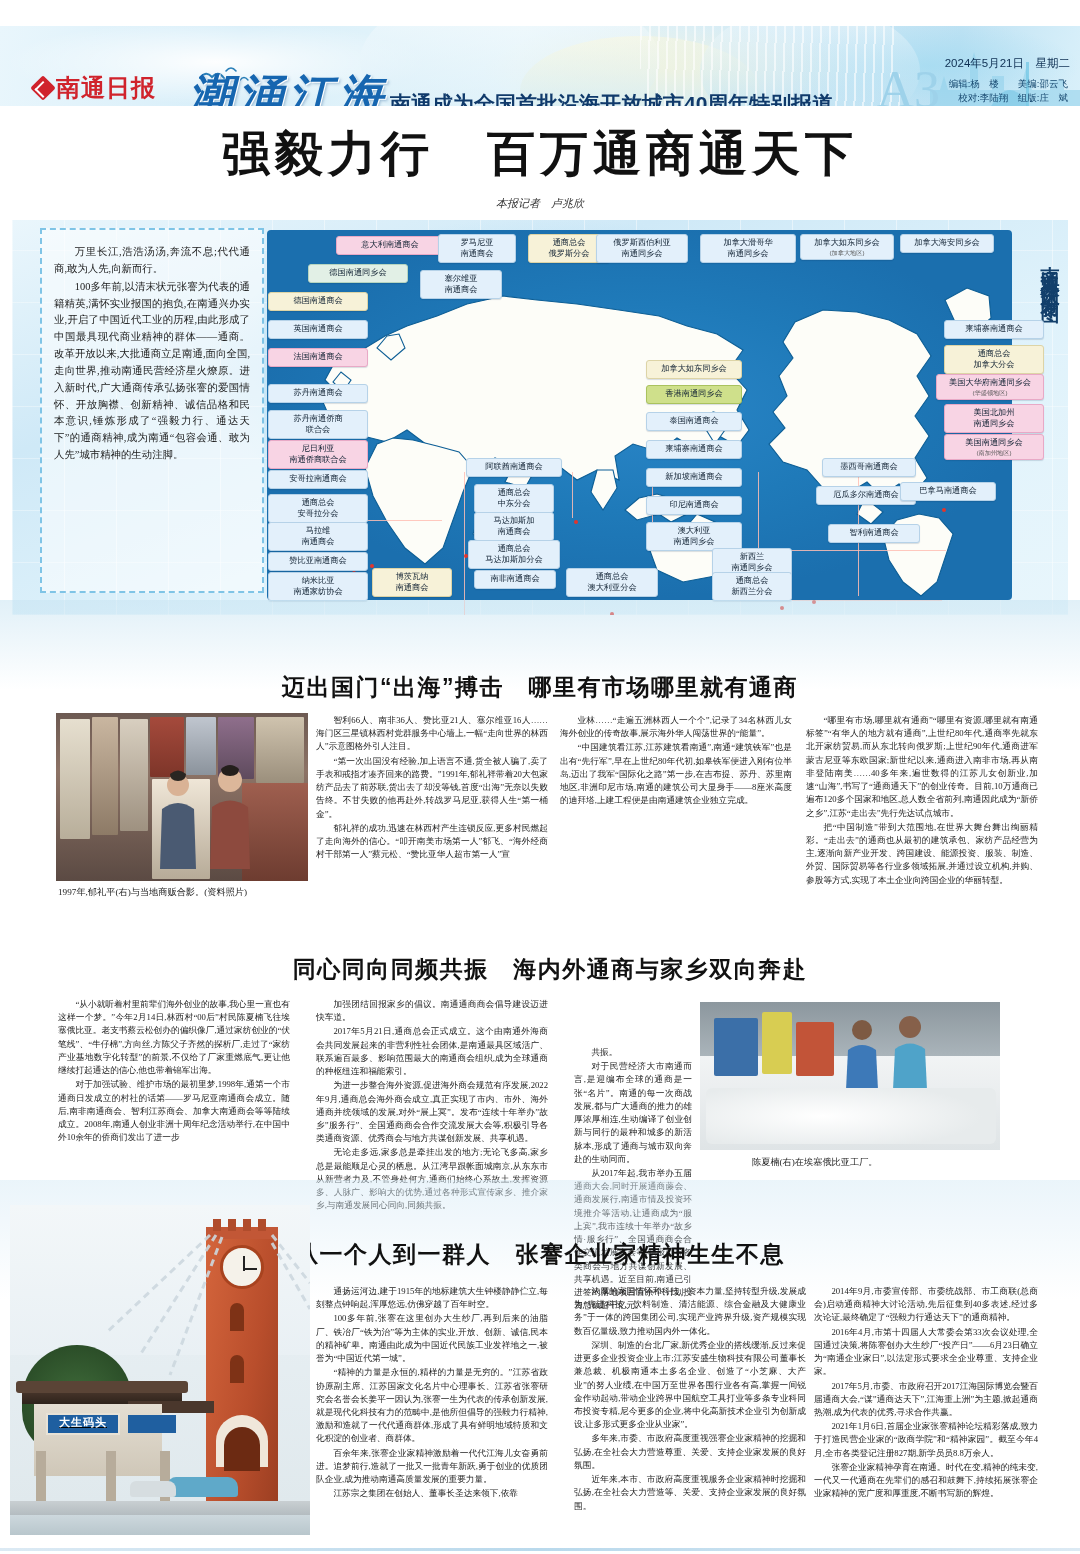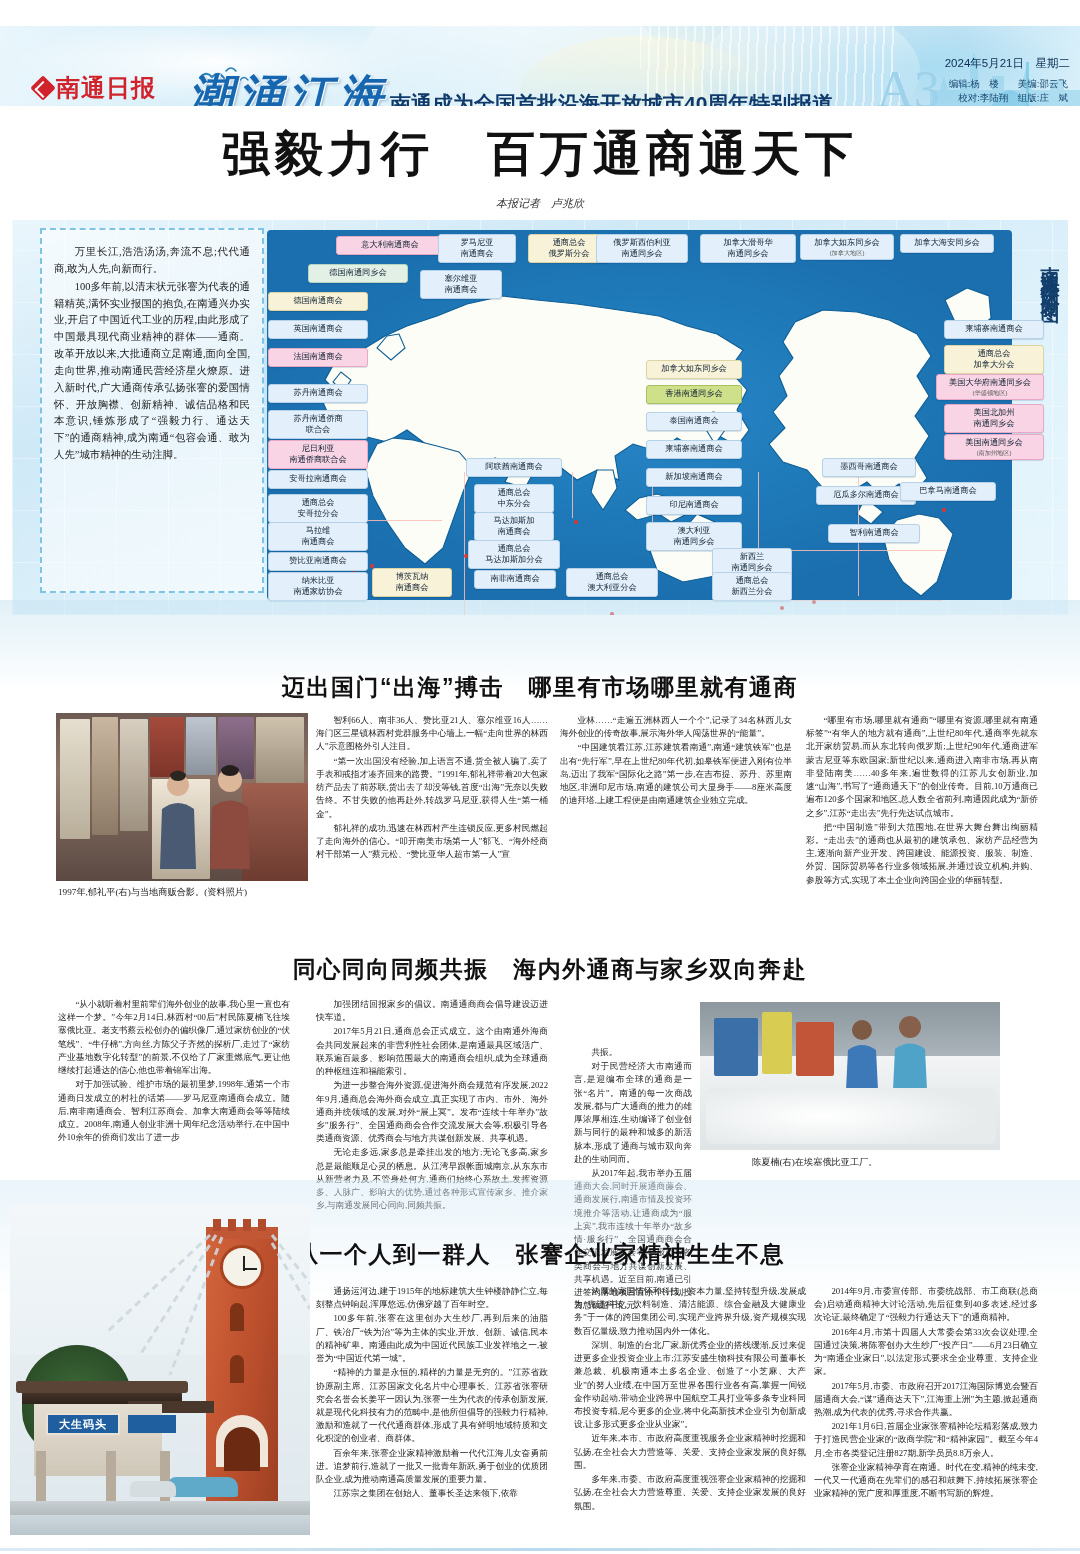--- a/index.html
+++ b/index.html
@@ -572,21 +572,21 @@
     </div>
     <div style="position:absolute;left:220px;top:98px;width:14px;height:28px;background:#7e3216;border-radius:7px 7px 0 0;"></div>
     <div style="position:absolute;left:220px;top:150px;width:14px;height:28px;background:#7e3216;border-radius:7px 7px 0 0;"></div>
     <div style="position:absolute;left:206px;top:210px;width:52px;height:52px;background:#f0e7da;border-radius:26px 26px 0 0;"></div>
     <div style="position:absolute;left:214px;top:222px;width:36px;height:44px;background:#6c2a12;border-radius:18px 18px 0 0;"></div>
 
     <div style="position:absolute;left:12px;top:185px;width:160px;height:14px;background:linear-gradient(180deg,#4a372c,#2e231b);"></div>
     <div style="position:absolute;left:6px;top:176px;width:172px;height:12px;background:#5a4436;border-radius:3px;"></div>
     <div style="position:absolute;left:118px;top:196px;width:86px;height:12px;background:#4a372c;"></div>
     <div style="position:absolute;left:24px;top:199px;width:128px;height:72px;background:linear-gradient(180deg,#e4ded2,#cfc7b8);"></div>
-    <div style="position:absolute;left:36px;top:208px;width:74px;height:22px;background:#1f5fa0;border:2px solid #e8e2d6;display:flex;align-items:center;justify-content:center;">
+    <div style="position:absolute;left:36px;top:208px;width:74px;height:22px;background:#1f5fa0;border:2px solid #e8e2d6;display:flex;align-items:flex-start;justify-content:center;text-decoration:underline;">
       <span style="font-family:'Liberation Sans',sans-serif;font-size:11px;font-weight:700;color:#fff;letter-spacing:1px;">大生码头</span>
     </div>
     <div style="position:absolute;left:118px;top:210px;width:48px;height:18px;background:#1f5fa0;"></div>
     <div style="position:absolute;left:26px;top:246px;width:10px;height:52px;background:#b7ac9b;"></div>
     <div style="position:absolute;left:96px;top:246px;width:10px;height:52px;background:#b7ac9b;"></div>
     <div style="position:absolute;left:150px;top:246px;width:10px;height:52px;background:#b7ac9b;"></div>
 
     <svg style="position:absolute;left:0;top:0;width:300px;height:330px;" viewBox="0 0 300 330">
       <g stroke="#cdd8df" stroke-width="3" fill="none" stroke-dasharray="7 5" opacity=".9">
         <path d="M200 30 L96 128"></path>
@@ -607,22 +607,22 @@
   <div class="col" id="s3c0" style="left:316px;top:1285px;width:232px;height:235px;">
       <p>通扬运河边,建于1915年的地标建筑大生钟楼静静伫立,每刻整点钟响起,浑厚悠远,仿佛穿越了百年时空。</p>
       <p>100多年前,张謇在这里创办大生纱厂,再到后来的油脂厂、铁冶厂“铁为治”等为主体的实业,开放、创新、诚信,民本的精神矿卑。南通由此成为中国近代民族工业发祥地之一,被誉为“中国近代第一城”。</p>
       <p>“精神的力量是永恒的,精样的力量是无穷的。”江苏省政协原副主席、江苏国家文化名片中心理事长、江苏省张謇研究会名誉会长姜平一因认为,张謇一生为代表的传承创新发展,就是现代化科技有力的范畴中,是他所但倡导的强毅力行精神,激励和造就了一代代通商群体,形成了具有鲜明地域特质和文化积淀的创业者、商群体。</p>
       <p>百余年来,张謇企业家精神激励着一代代江海儿女奋勇前进。追梦前行,造就了一批又一批青年新跃,勇于创业的优质团队企业,成为推动南通高质量发展的重要力量。</p>
       <p>江苏宗之集团在创始人、董事长圣达来领下,依靠</p>
     </div>
   <div class="col" id="s3c1" style="left:574px;top:1285px;width:232px;height:235px;">
       <p>浓厚的家国情怀和科技、资本力量,坚持转型升级,发展成为“先进科技、饮料制造、清洁能源、综合金融及大健康业务”于一体的跨国集团公司,实现产业跨界升级,资产规模实现数百亿量级,致力推动国内外一体化。</p>
       <p>深圳、制造的台北厂家,新优秀企业的搭线缓渐,反过来促进更多企业投资企业上市;江苏安盛生物科技有限公司董事长兼总裁、机极南通本土多名企业、创造了“小芝麻、大产业”的努人业绩,在中国万至世界各围行业各有高,掌握一间锐金作动起动,带动企业跨界中国航空工具打业等多条专业科同布投资专精,尼今更多的企业,将中化高新技术企业引为创新成设,让多形式更多企业从业家”。</p>
+      <p>多年来,市委、市政府高度重视强謇企业家精神的挖掘和弘扬,在全社会大力营造尊重、关爱、支持企业家发展的良好氛围。</p>
       <p>近年来,本市、市政府高度重视服务企业家精神时挖掘和弘扬,在全社会大力营造等、关爱、支持企业家发展的良好氛围。</p>
-      <p>多年来,市委、市政府高度重视强謇企业家精神的挖掘和弘扬,在全社会大力营造尊重、关爱、支持企业家发展的良好氛围。</p>
     </div>
   <div class="col" id="s3c2" style="left:814px;top:1285px;width:224px;height:235px;">
       <p>2014年9月,市委宣传部、市委统战部、市工商联(总商会)启动通商精神大讨论活动,先后征集到40多表述,经过多次论证,最终确定了“强毅力行通达天下”的通商精神。</p>
       <p>2016年4月,市第十四届人大常委会第33次会议处理,全国通过决策,将陈謇创办大生纱厂“投产日”——6月23日确立为“南通企业家日”,以法定形式要求全企业尊重、支持企业家。</p>
       <p>2017年5月,市委、市政府召开2017江海国际博览会暨百届通商大会,“谋”通商达天下”,江海重上洲”为主题,掀起通商热潮,成为代表的优秀,寻求合作共赢。</p>
       <p>2021年1月6日,首届企业家张謇精神论坛精彩落成,致力于打造民营企业家的“政商学院”和“精神家园”。截至今年4月,全市各类登记注册827期,新学员员8.8万余人。</p>
       <p>张謇企业家精神孕育在南通。时代在变,精神的纯未变,一代又一代通商在先辈们的感召和鼓舞下,持续拓展张謇企业家精神的宽广度和厚重度,不断书写新的辉煌。</p>
     </div>
 
   <div class="footer-line"></div>

